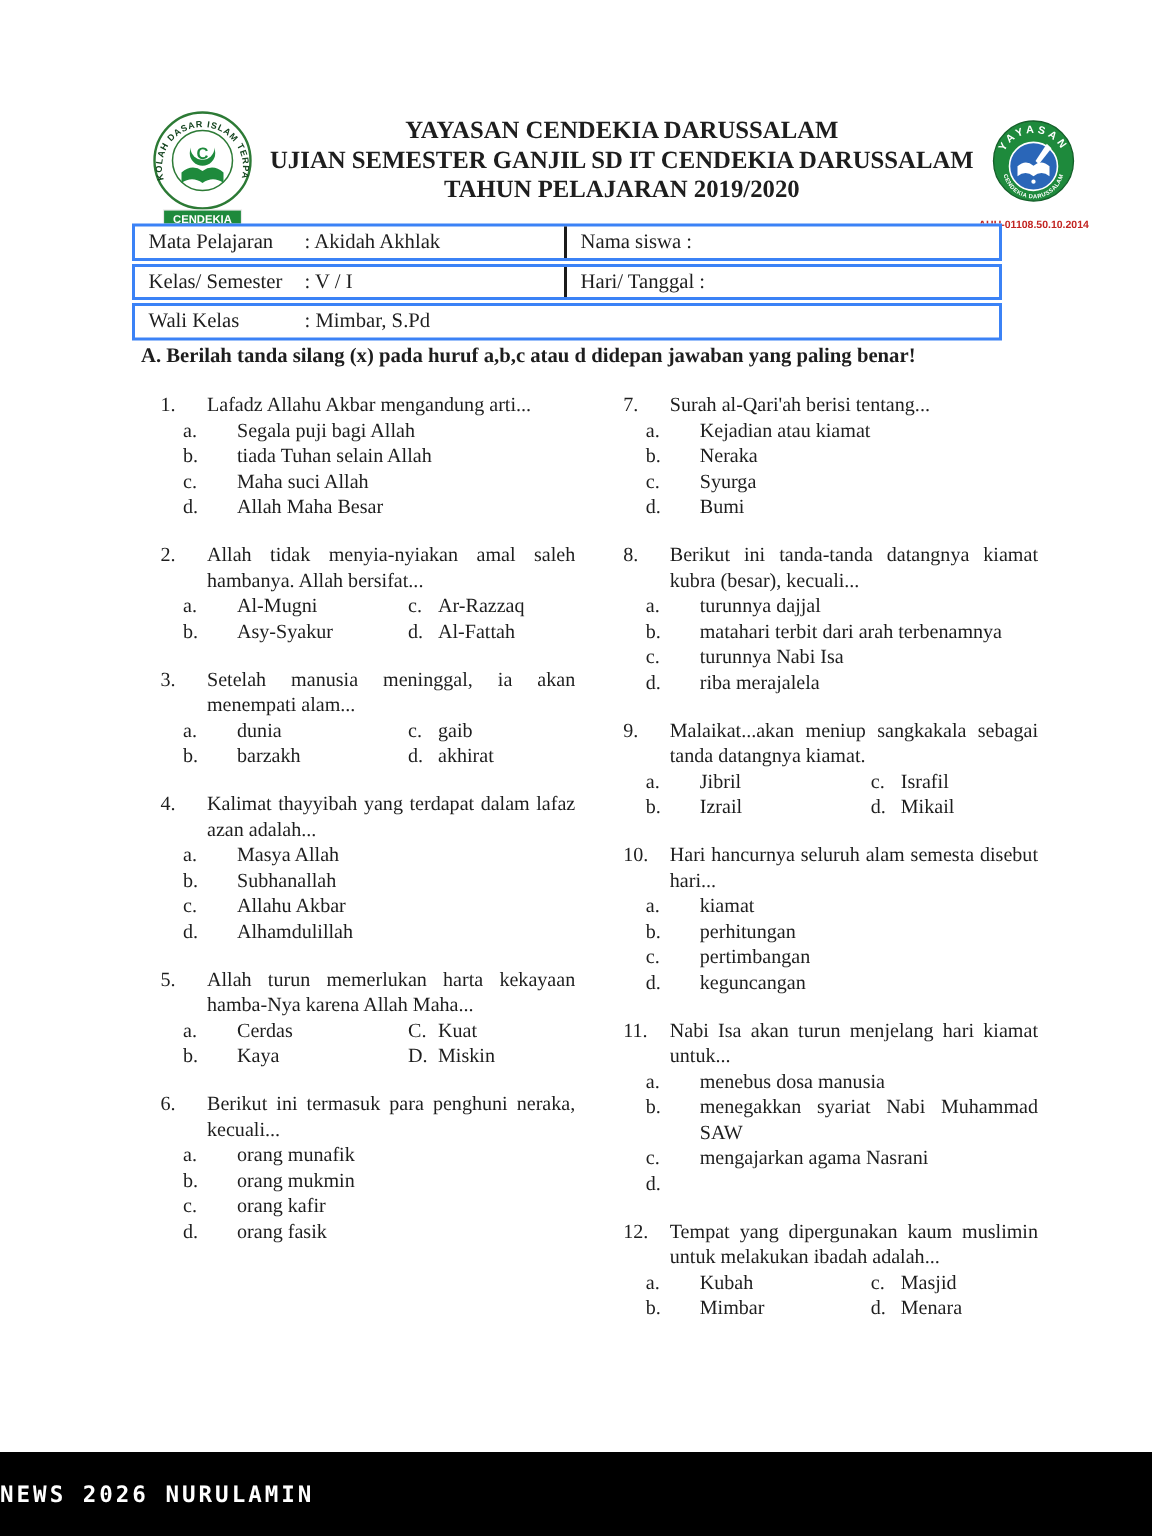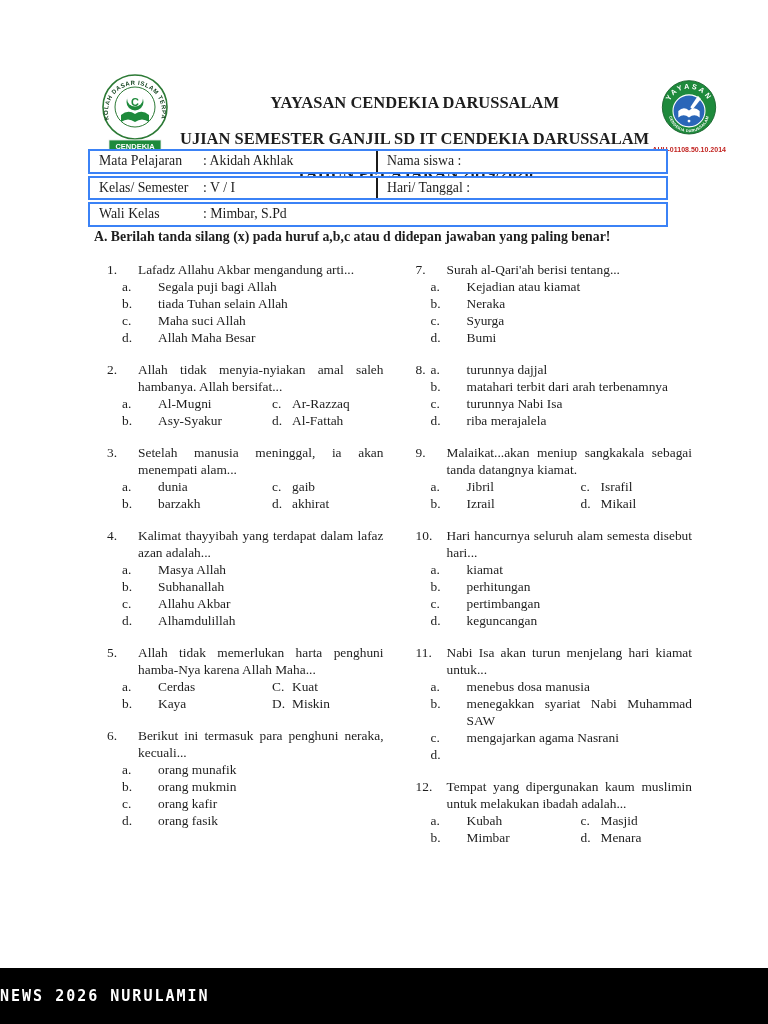--- a/index.html
+++ b/index.html
@@ -6,21 +6,21 @@
   .page {
     position:relative; width:768px; height:1024px; background:#ffffff;
     font-family:"Liberation Serif","DejaVu Serif",serif; color:#1e1e1e;
     overflow:hidden; margin:0 auto;
   }
 
   
   .header { position:absolute; top:72px; left:92px; right:40px; display:flex; align-items:flex-start; }
   .logo-left-wrap { flex:0 0 88px; }
   .titles { flex:1; text-align:center; padding-top:5px; }
-  .title-line { font-weight:bold; font-size:16.5px; line-height:19.5px; white-space:nowrap;margin-top:16px; }
+  .title-line { font-weight:bold; font-size:16.5px; line-height:19.5px; white-space:nowrap; }
   .logo-right-wrap { flex:0 0 80px; text-align:center; padding-top:6px; }
   .reg-no {
     font-family:"Liberation Sans","DejaVu Sans",sans-serif;
     font-size:7px; font-weight:bold; color:#c22421; white-space:nowrap; margin-top:0px;
   }
 
   
   .info-table { position:absolute; top:149px; left:88px; width:580px; display:flex; flex-direction:column; gap:2px; font-size:13.8px; }
   .info-row { display:flex; border:2px solid #3b82f6; background:#fff; }
   .cell { padding:1px 9px 2px 9px; line-height:17.5px; box-sizing:border-box; }
@@ -234,21 +234,21 @@
                 <span class="ol">d.</span>
                 <span class="ot">Alhamdulillah</span>
               </div>
           </div>
         </div>
       </div>
 
       <div class="question">
         <div class="qnum">5.</div>
         <div class="qbody">
-          <div class="qtext">Allah tidak memerlukan harta penghuni hamba-Nya karena Allah Maha...</div>
+          <div class="qtext">Allah turun memerlukan harta kekayaan hamba-Nya karena Allah Maha...</div>
           <div class="opts opts-2col">
             <div class="opt">
                 <span class="ol">a.</span>
                 <span class="ot">Cerdas</span>
               </div>
             <div class="opt opt2">
                 <span class="ol">C.</span>
                 <span class="ot">Kuat</span>
               </div>
             <div class="opt">
@@ -312,20 +312,21 @@
                 <span class="ol">d.</span>
                 <span class="ot">Bumi</span>
               </div>
           </div>
         </div>
       </div>
 
       <div class="question">
         <div class="qnum">8.</div>
         <div class="qbody">
+          <div class="qtext">Berikut ini tanda-tanda datangnya kiamat kubra (besar), kecuali...</div>
           <div class="opts">
             <div class="opt">
                 <span class="ol">a.</span>
                 <span class="ot">turunnya dajjal</span>
               </div>
             <div class="opt">
                 <span class="ol">b.</span>
                 <span class="ot">matahari terbit dari arah terbenamnya</span>
               </div>
             <div class="opt">

